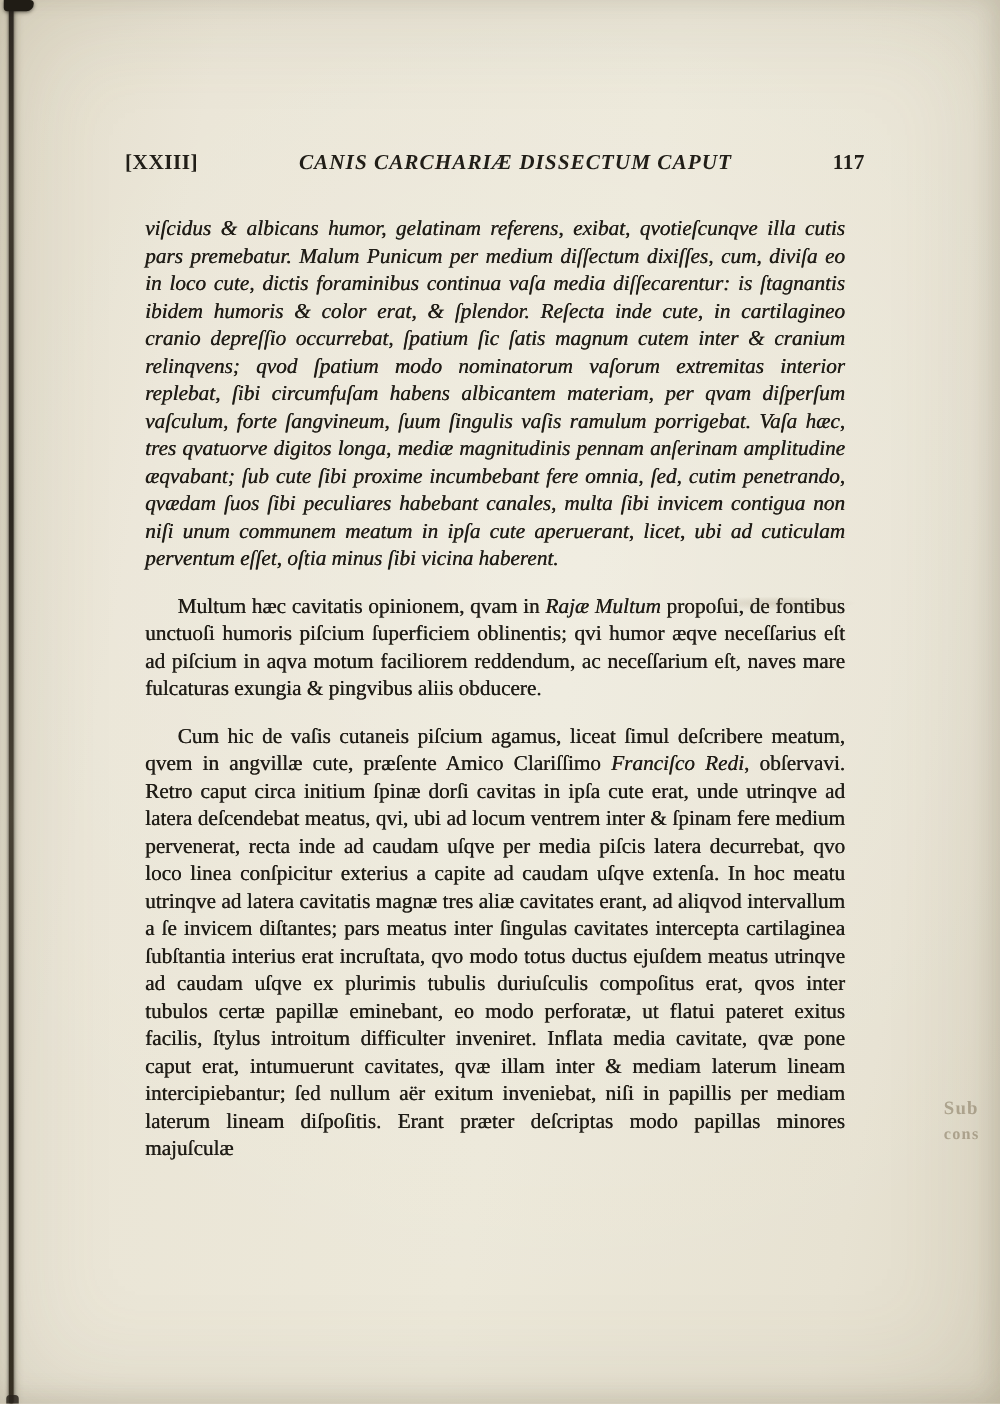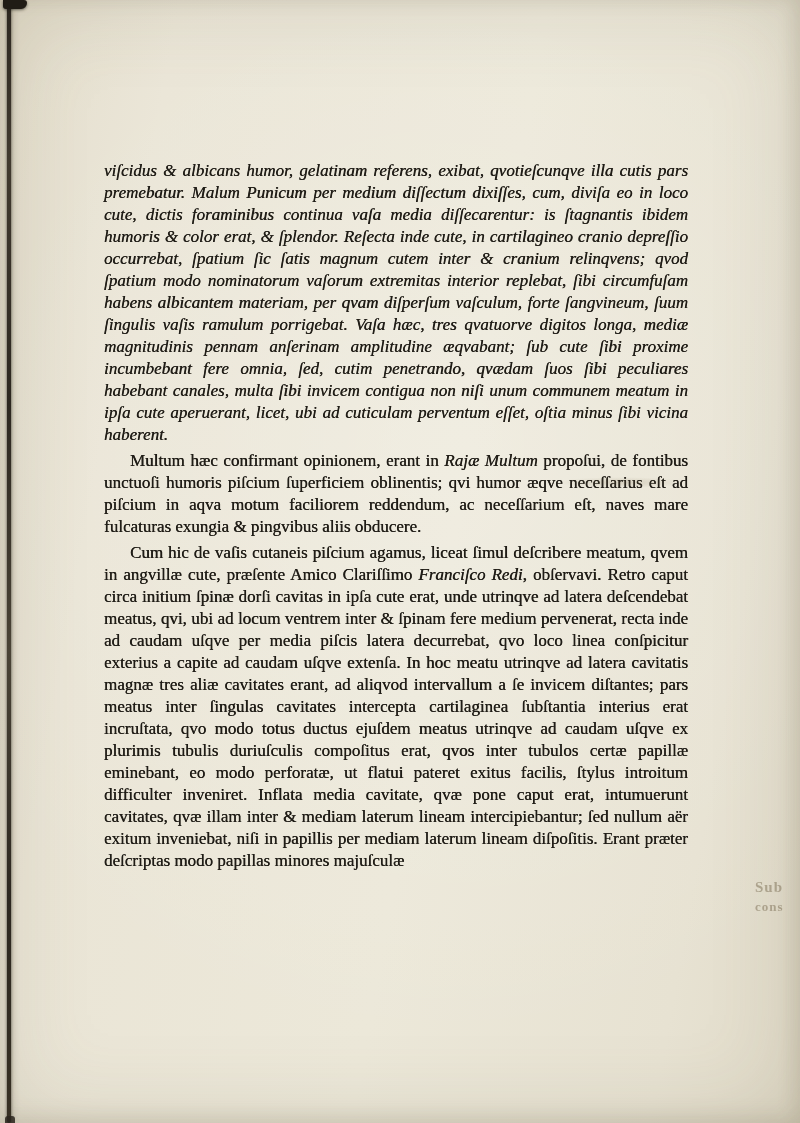--- a/index.html
+++ b/index.html
@@ -41,21 +41,21 @@
   .sig { font-style: normal; }
   .head-title { flex: 1; text-align: center; font-style: italic; letter-spacing: 0.8px; }
   .pageno { font-style: normal; }
   
   .text-block {
     position: absolute; left: 100px; top: 156px; width: 592px;
     font-size: 17px; line-height: 22px; text-align: justify;
     color: #201d17;
     text-shadow: 0.3px 0 0 currentColor;
   }
-  .para { margin: 4px; }
+  .para { margin: 16px; }
   .para.italic { font-style: italic; }
   .para.indent { text-indent: 26px; }
   .em { font-style: italic; }
   
   .bleed {
     position: absolute; left: 755px; width: 50px;
     color: rgba(122,108,82,0.5); font-weight: bold;
     filter: blur(0.6px); letter-spacing: 1px; pointer-events: none;
   }
   .bleed-1 { top: 879px; font-size: 15px; }
@@ -68,24 +68,29 @@
 </style>
 </head>
 <body>
 
 <div class="page">
 
   <div class="scan-edge"></div>
   <div class="corner-top"></div>
   <div class="corner-bottom"></div>
 
+  <header class="running-head">
+    <span class="sig">[XXIII]</span>
+    <span class="head-title">CANIS CARCHARIÆ DISSECTUM CAPUT</span>
+    <span class="pageno">117</span>
+  </header>
 
   <main class="text-block">
     <p class="para italic">viſcidus &amp; albicans humor, gelatinam referens, exibat, qvotieſcunqve illa cutis pars premebatur. Malum Punicum per medium diſſectum dixiſſes, cum, diviſa eo in loco cute, dictis foraminibus continua vaſa media diſſecarentur: is ſtagnantis ibidem humoris &amp; color erat, &amp; ſplendor. Reſecta inde cute, in cartilagineo cranio depreſſio occurrebat, ſpatium ſic ſatis magnum cutem inter &amp; cranium relinqvens; qvod ſpatium modo nominatorum vaſorum extremitas interior replebat, ſibi circumfuſam habens albicantem materiam, per qvam diſperſum vaſculum, forte ſangvineum, ſuum ſingulis vaſis ramulum porrigebat. Vaſa hæc, tres qvatuorve digitos longa, mediæ magnitudinis pennam anſerinam amplitudine æqvabant; ſub cute ſibi proxime incumbebant fere omnia, ſed, cutim penetrando, qvædam ſuos ſibi peculiares habebant canales, multa ſibi invicem contigua non niſi unum communem meatum in ipſa cute aperuerant, licet, ubi ad cuticulam perventum eſſet, oſtia minus ſibi vicina haberent.</p>
-    <p class="para indent"><span>Multum hæc confirmant opinionem, erant in </span><span class="em">Rajæ Multum</span><span> propoſui, de fontibus unctuoſi humoris piſcium ſuperficiem oblinentis; qvi humor æqve neceſſarius eſt ad piſcium in aqva motum faciliorem reddendum, ac neceſſarium eſt, naves mare fulcaturas exungia &amp; pingvibus aliis obducere.</span></p>
+    <p class="para indent"><span>Multum hæc cavitatis opinionem, qvam in </span><span class="em">Rajæ Multum</span><span> propoſui, de fontibus unctuoſi humoris piſcium ſuperficiem oblinentis; qvi humor æqve neceſſarius eſt ad piſcium in aqva motum faciliorem reddendum, ac neceſſarium eſt, naves mare fulcaturas exungia &amp; pingvibus aliis obducere.</span></p>
     <p class="para indent"><span>Cum hic de vaſis cutaneis piſcium agamus, liceat ſimul deſcribere meatum, qvem in angvillæ cute, præſente Amico Clariſſimo </span><span class="em">Franciſco Redi</span><span>, obſervavi. Retro caput circa initium ſpinæ dorſi cavitas in ipſa cute erat, unde utrinqve ad latera deſcendebat meatus, qvi, ubi ad locum ventrem inter &amp; ſpinam fere medium pervenerat, recta inde ad caudam uſqve per media piſcis latera decurrebat, qvo loco linea conſpicitur exterius a capite ad caudam uſqve extenſa. In hoc meatu utrinqve ad latera cavitatis magnæ tres aliæ cavitates erant, ad aliqvod intervallum a ſe invicem diſtantes; pars meatus inter ſingulas cavitates intercepta cartilaginea ſubſtantia interius erat incruſtata, qvo modo totus ductus ejuſdem meatus utrinqve ad caudam uſqve ex plurimis tubulis duriuſculis compoſitus erat, qvos inter tubulos certæ papillæ eminebant, eo modo perforatæ, ut flatui pateret exitus facilis, ſtylus introitum difficulter inveniret. Inflata media cavitate, qvæ pone caput erat, intumuerunt cavitates, qvæ illam inter &amp; mediam laterum lineam intercipiebantur; ſed nullum aër exitum inveniebat, niſi in papillis per mediam laterum lineam diſpoſitis. Erant præter deſcriptas modo papillas minores majuſculæ</span></p>
   </main>
 
   <div class="smudge"></div>
   <div class="bleed bleed-1">Sub</div>
   <div class="bleed bleed-2">cons</div>
 
 </div>
 
 </body></html>

